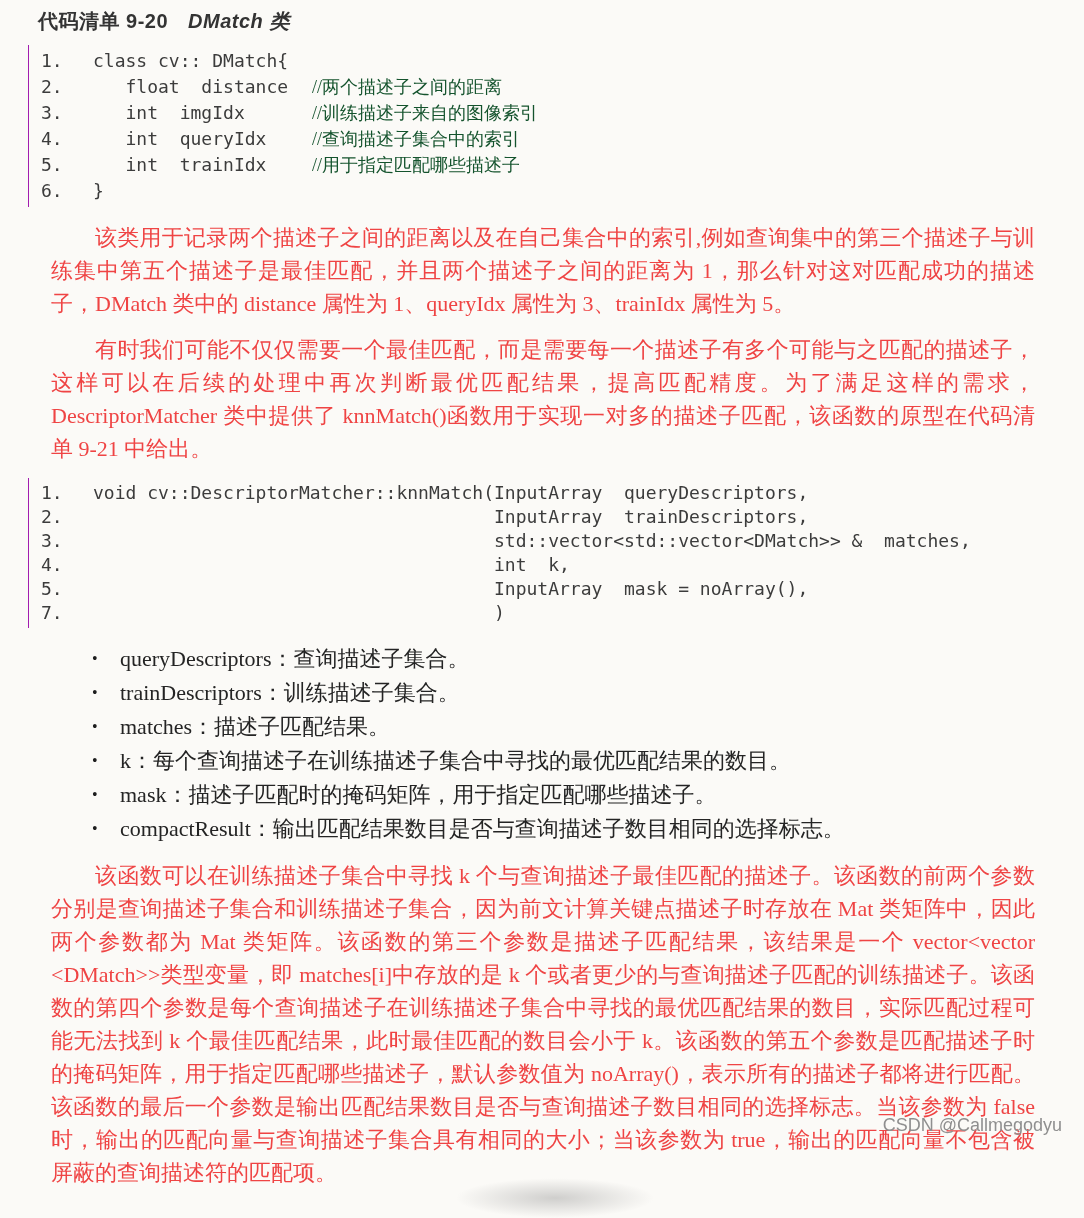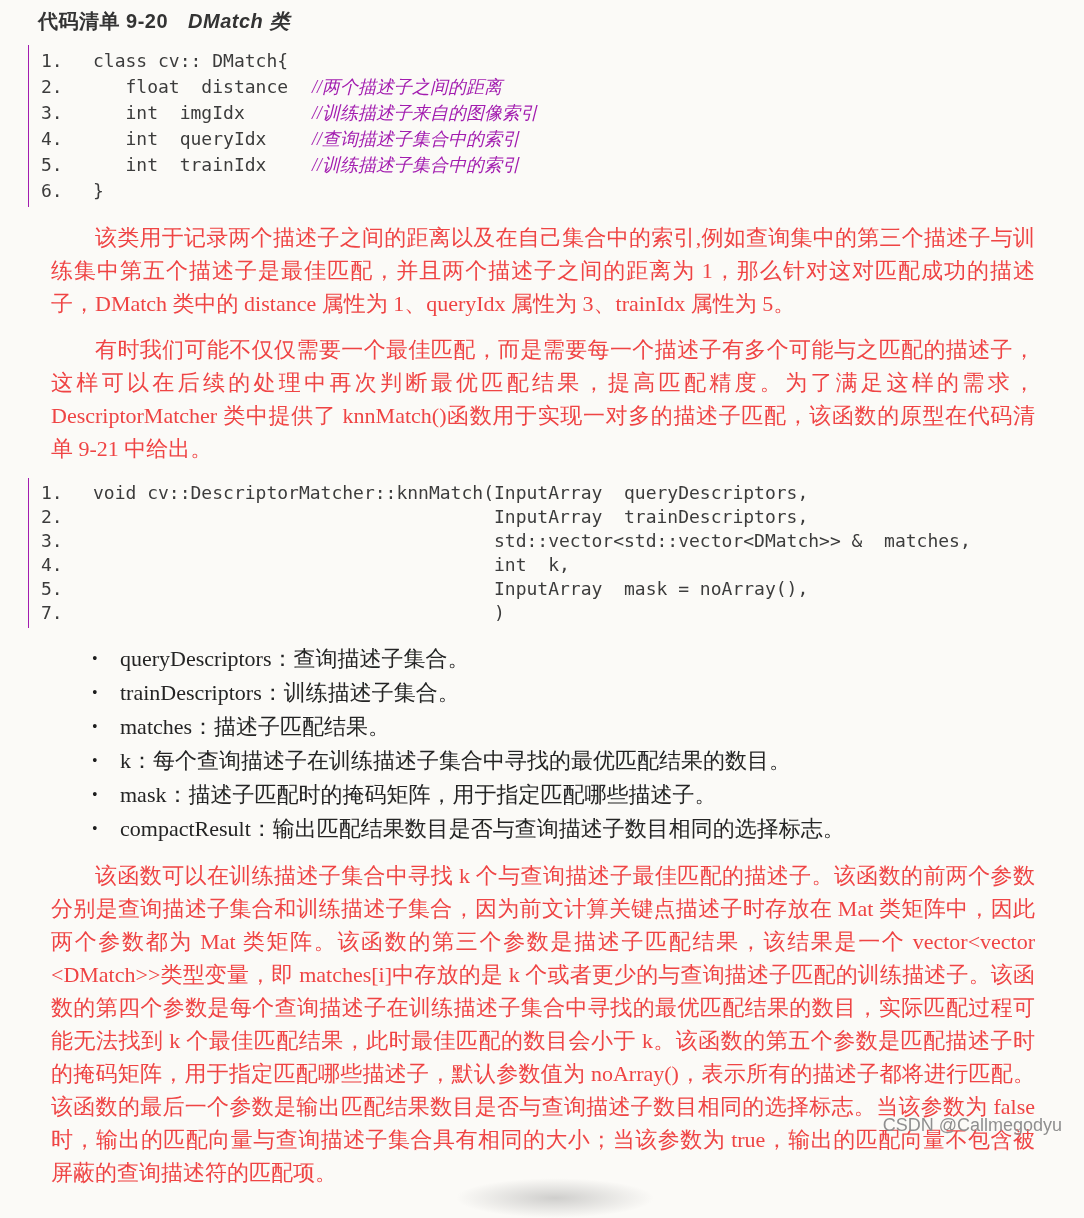--- a/index.html
+++ b/index.html
@@ -29,21 +29,21 @@
     font-family: "DejaVu Sans Mono", "Liberation Mono", monospace;
     font-size: 18px; color: #3c3c3c;
   }
   .code-line { line-height: 26px; }
   .cb-921 .code-line { line-height: 24px; }
   .code-line span { white-space: pre; }
   .ln { display: inline-block; width: 52px; }
   .codecol { display: inline-block; width: 219px; vertical-align: top; }
   .comment {
     font-family: "Liberation Serif", "DejaVu Serif", serif;
-    font-size: 18px; color: #a21caf; font-style: italic;
+    font-size: 18px; color: #14532d;
   }
 
   .body-para {
     margin: 13px;
     font-size: 22px; line-height: 33px;
     text-align: justify;
     text-indent: 2em;
     color: #ef4444;
   }
 
@@ -68,21 +68,21 @@
 
 <div class="page">
 
   <h2 class="listing-heading"><span class="lh-label">代码清单 9-20</span><span class="lh-title">DMatch 类</span></h2>
 
   <div class="code-block cb-920">
       <div class="code-line"><span class="ln">1.</span><span class="codecol">class cv:: DMatch{</span><span class="comment"></span></div>
       <div class="code-line"><span class="ln">2.</span><span class="codecol">   float  distance</span><span class="comment">//两个描述子之间的距离</span></div>
       <div class="code-line"><span class="ln">3.</span><span class="codecol">   int  imgIdx</span><span class="comment">//训练描述子来自的图像索引</span></div>
       <div class="code-line"><span class="ln">4.</span><span class="codecol">   int  queryIdx</span><span class="comment">//查询描述子集合中的索引</span></div>
-      <div class="code-line"><span class="ln">5.</span><span class="codecol">   int  trainIdx</span><span class="comment">//训练描述子集合中的索引</span></div>
+      <div class="code-line"><span class="ln">5.</span><span class="codecol">   int  trainIdx</span><span class="comment">//用于指定匹配哪些描述子</span></div>
       <div class="code-line"><span class="ln">6.</span><span class="codecol">}</span><span class="comment"></span></div>
     </div>
 
   <p class="body-para">该类用于记录两个描述子之间的距离以及在自己集合中的索引,例如查询集中的第三个描述子与训练集中第五个描述子是最佳匹配，并且两个描述子之间的距离为 1，那么针对这对匹配成功的描述子，DMatch 类中的 distance 属性为 1、queryIdx 属性为 3、trainIdx 属性为 5。</p>
   <p class="body-para">有时我们可能不仅仅需要一个最佳匹配，而是需要每一个描述子有多个可能与之匹配的描述子，这样可以在后续的处理中再次判断最优匹配结果，提高匹配精度。为了满足这样的需求，DescriptorMatcher 类中提供了 knnMatch()函数用于实现一对多的描述子匹配，该函数的原型在代码清单 9-21 中给出。</p>
 
 
   <div class="code-block cb-921">
       <div class="code-line"><span class="ln">1.</span><span class="codefree">void cv::DescriptorMatcher::knnMatch(InputArray  queryDescriptors,</span></div>
       <div class="code-line"><span class="ln">2.</span><span class="codefree">                                     InputArray  trainDescriptors,</span></div>

